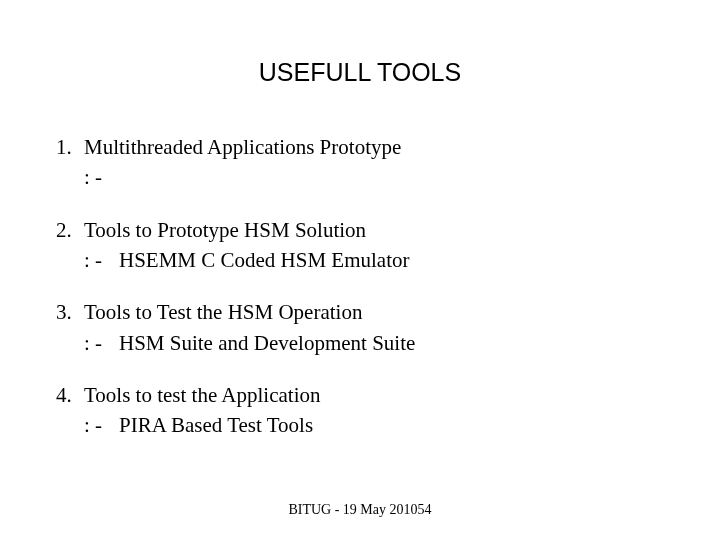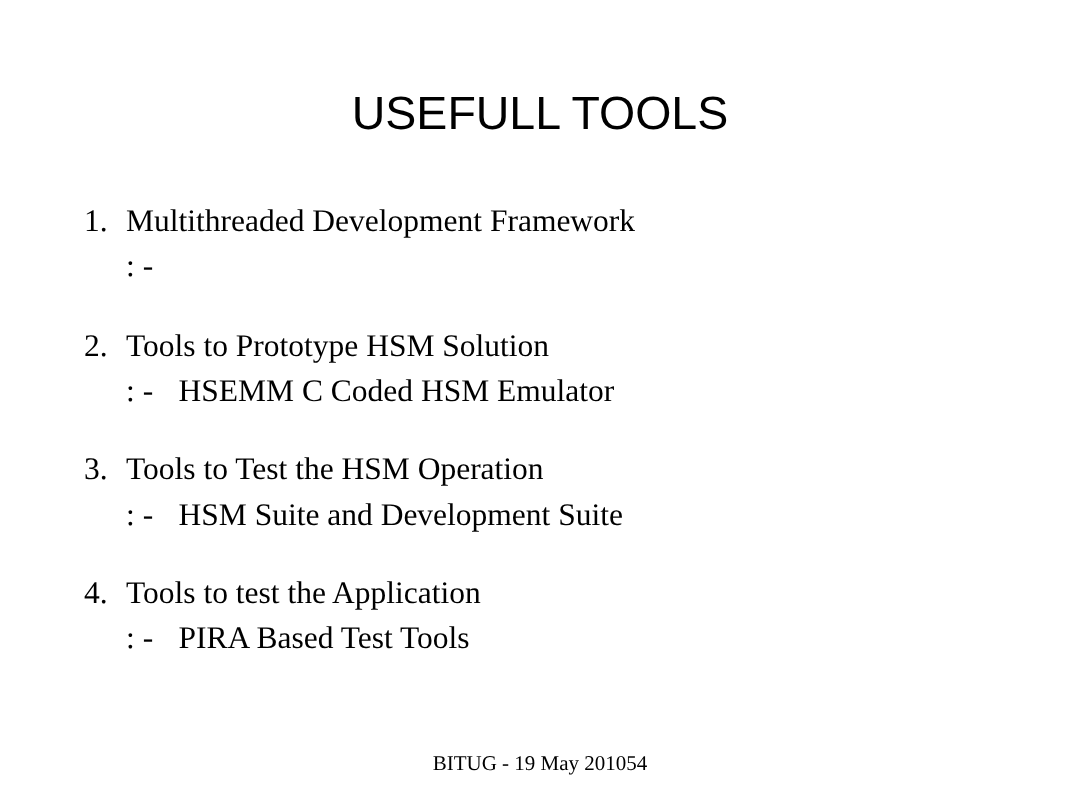--- a/index.html
+++ b/index.html
@@ -11,21 +11,21 @@
       font-family: "Times New Roman", Times, serif;
       color: #000;
     }
     .title {
       position: absolute;
       top: 58px;
       left: 0;
       width: 100%;
       text-align: center;
       font-family: Arial, Helvetica, sans-serif;
-      font-size: 31px;
+      font-size: 25px;
       font-weight: 400;
     }
     .list {
       position: absolute;
       top: 133px;
       left: 56px;
       width: 600px;
     }
     .item {
       margin-bottom: 24px;
@@ -60,21 +60,21 @@
   </style>
 </head>
 <body>
 
 <div class="title">USEFULL TOOLS</div>
 
 <div class="list">
   <div class="item">
     <div class="item-row1">
       <span class="num">1.</span>
-      <span>Multithreaded Development Framework</span>
+      <span>Multithreaded Applications Prototype</span>
     </div>
     <div class="item-row2">
       <span class="bullet">: -</span>
     </div>
   </div>
   <div class="item">
     <div class="item-row1">
       <span class="num">2.</span>
       <span>Tools to Prototype HSM Solution</span>
     </div>

